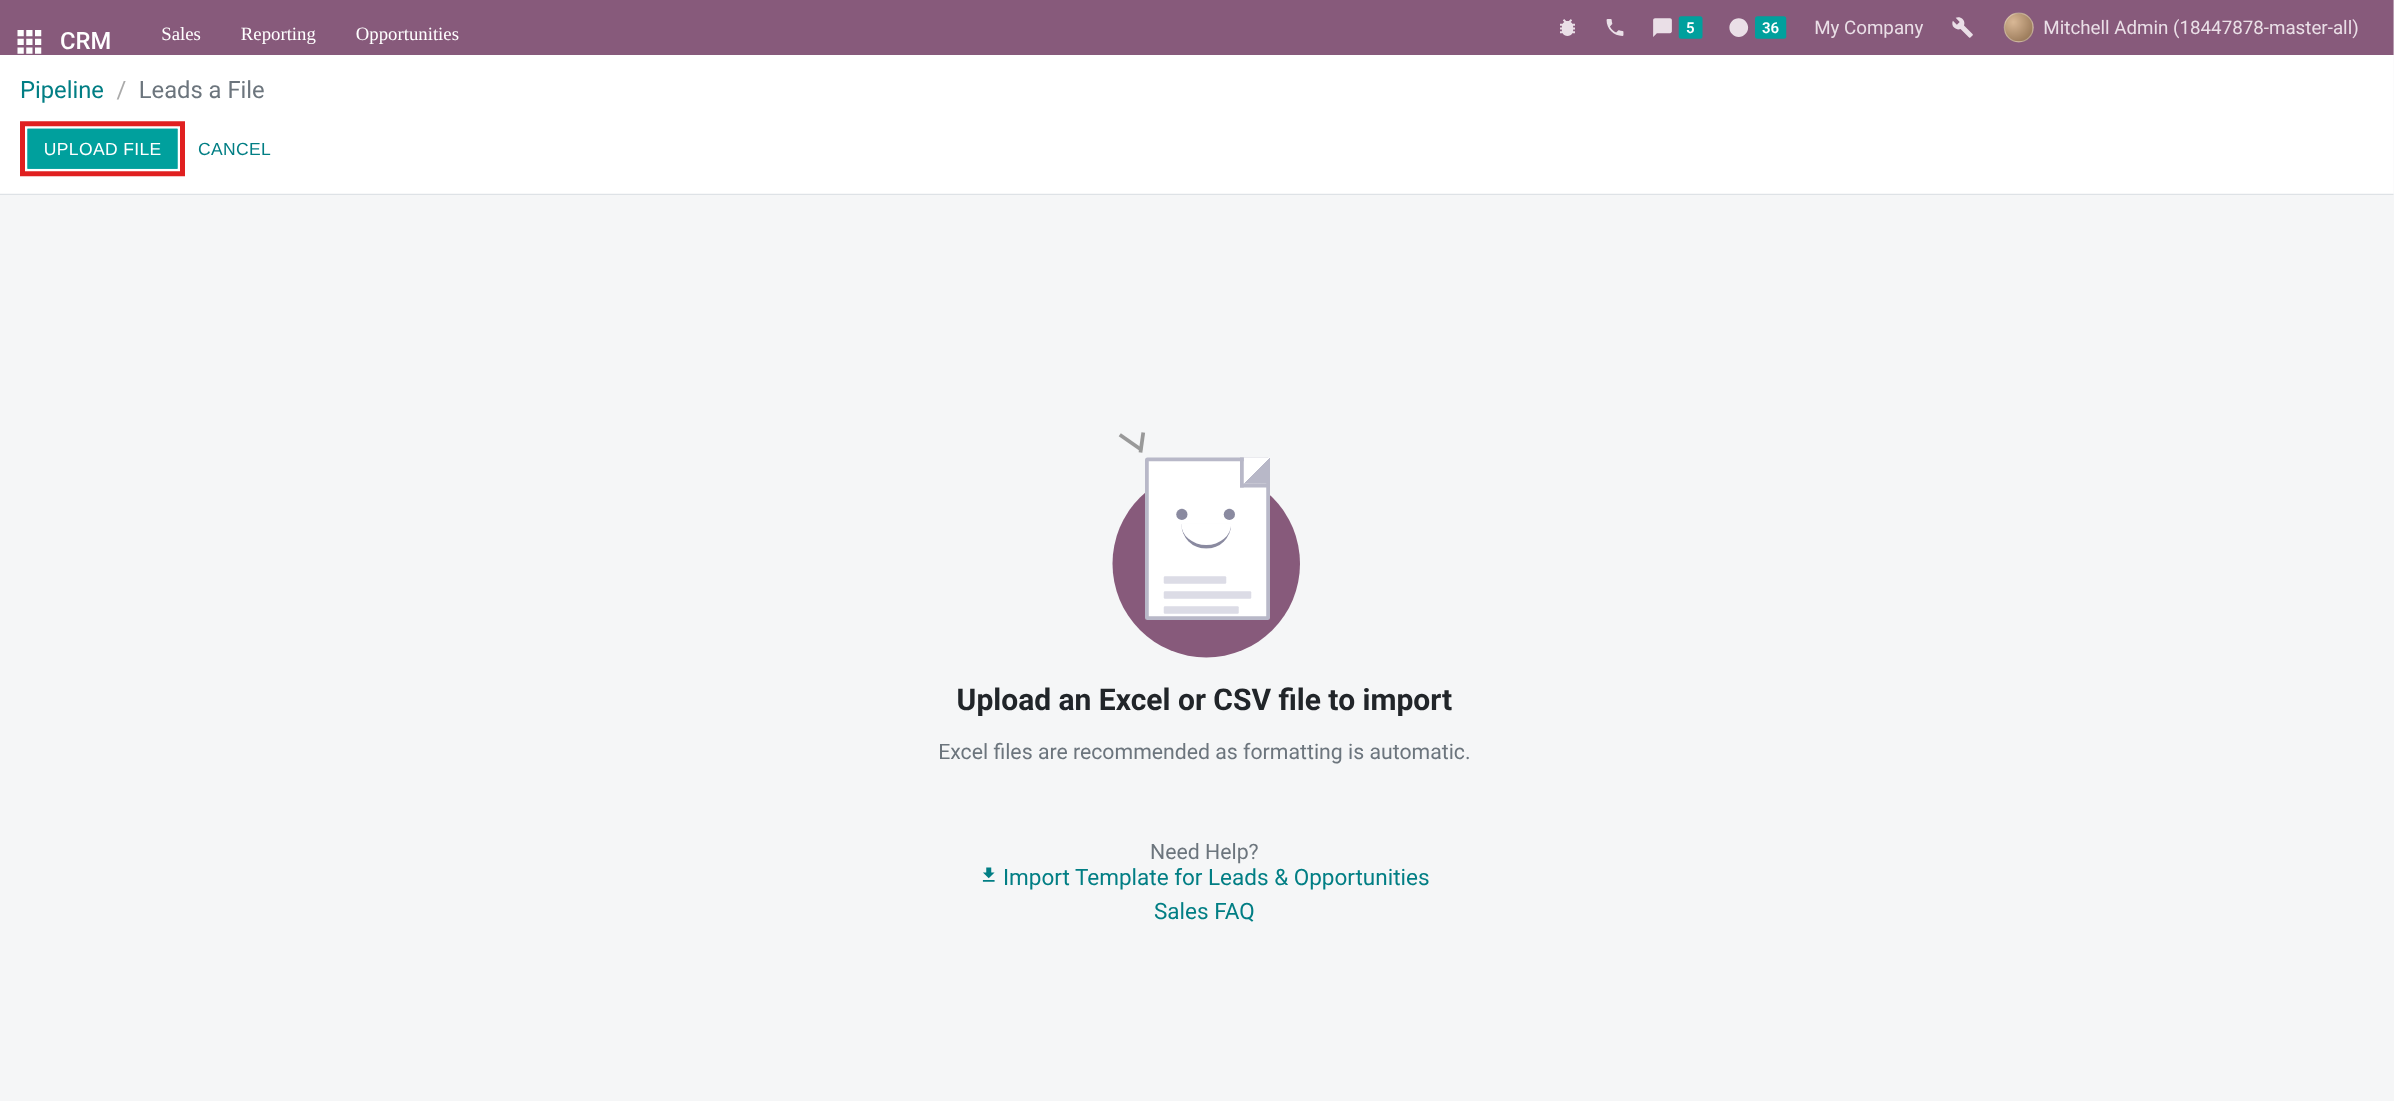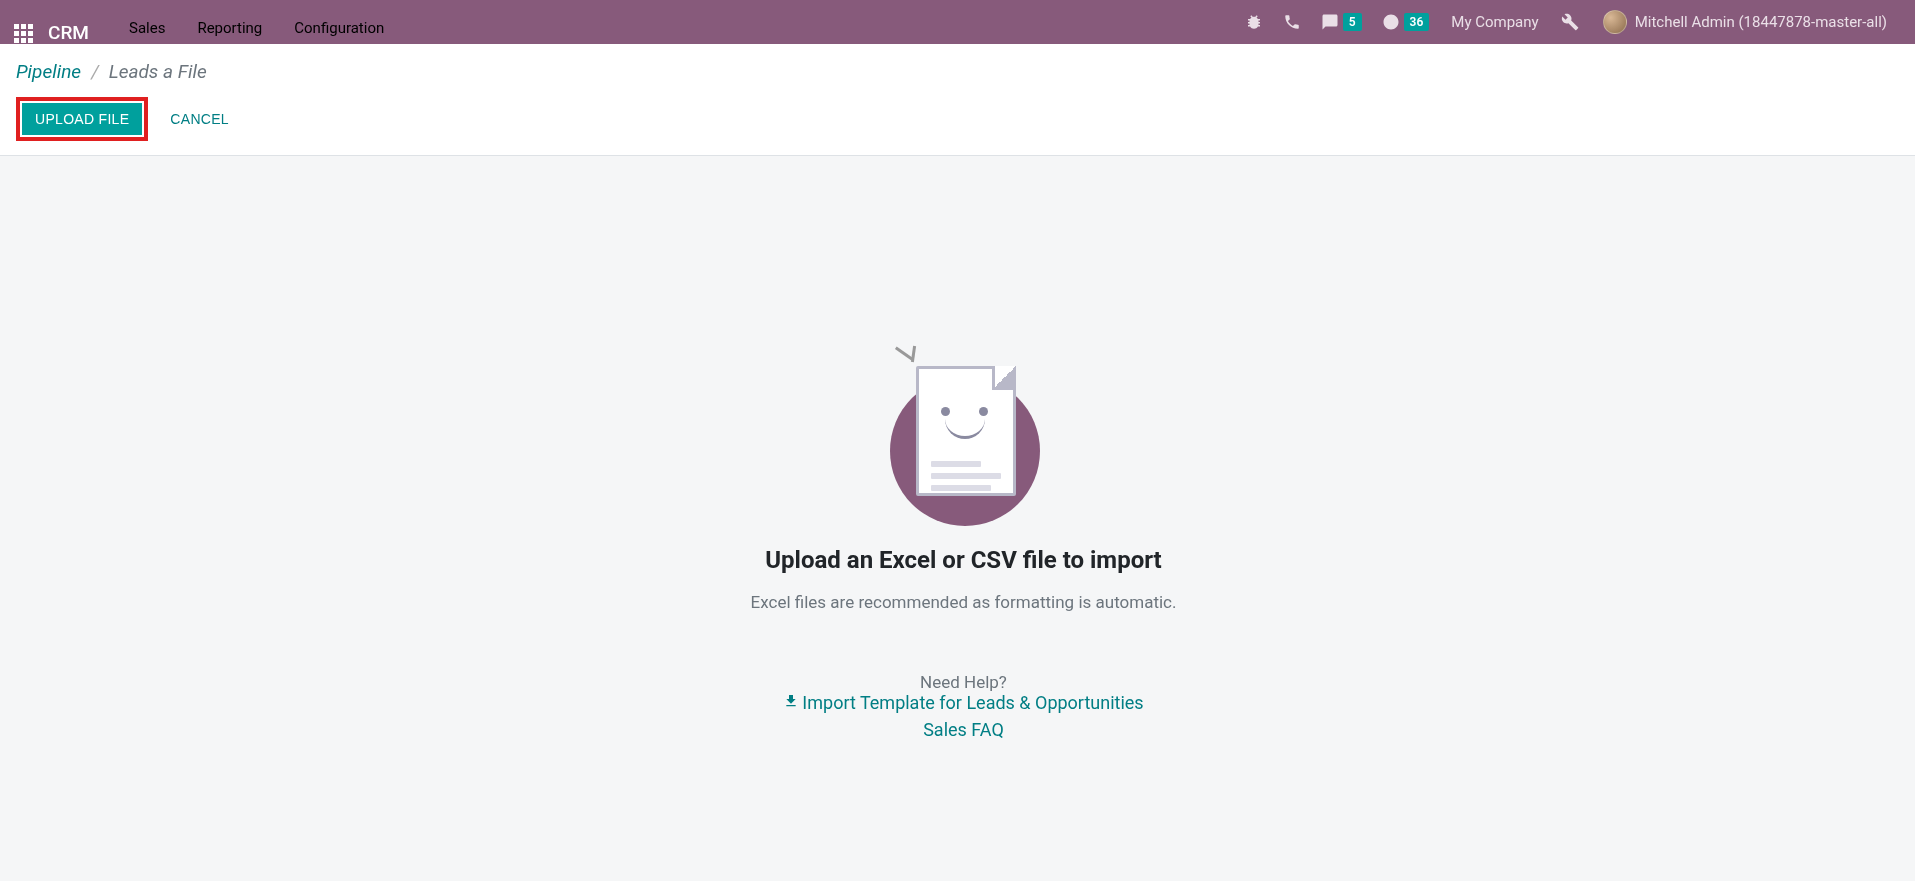--- a/index.html
+++ b/index.html
@@ -29,25 +29,26 @@
     grid-template-rows: repeat(3, 5px);
     gap: 2px;
     margin: 0 14px 0 6px;
     cursor: pointer;
   }
   .navbar .apps-icon span { background: #fff; width: 5px; height: 5px; }
   .navbar .brand { font-size: 19px; font-weight: 500; margin-right: 24px; }
   .navbar .menu-item {
     padding: 0 16px;
     cursor: pointer;
-    color: #000000;
+    color: #ffffff;
     font-size: 15px;
     height: 32px;
     display: flex;
     align-items: center;
+    font-family: Liberation Serif, serif;
   }
   .navbar .spacer { flex: 1; }
   .navbar .right-item {
     display: flex;
     align-items: center;
     padding: 0 10px;
     height: 44px;
     cursor: pointer;
     color: #eadfe7;
     position: relative;
@@ -80,26 +81,25 @@
     border-bottom: 1px solid #dee2e6;
     padding: 12px 16px 14px 16px;
   }
   .breadcrumb {
     font-size: 19px;
     display: flex;
     align-items: center;
     gap: 10px;
     margin-bottom: 14px;
     margin-top: 4px;
-    font-style: italic;
   }
   .breadcrumb .bc-link { color: #017e84; cursor: pointer; }
   .breadcrumb .bc-sep { color: #aaa; }
   .breadcrumb .bc-current { color: #6c757d; }
-  .cp-buttons { display: flex; align-items: center; gap: 12px; }
+  .cp-buttons { display: flex; align-items: center; }
   .highlight-box {
     border: 4px solid #e02020;
     padding: 2px;
     display: inline-block;
   }
   .btn-primary {
     background: #00a09d;
     color: #fff;
     border: 1px solid #00a09d;
     padding: 7px 12px;
@@ -234,21 +234,21 @@
     <span></span>
       <span></span>
       <span></span>
     <span></span>
       <span></span>
       <span></span>
   </div>
   <div class="brand">CRM</div>
   <div class="menu-item">Sales</div>
   <div class="menu-item">Reporting</div>
-  <div class="menu-item">Configuration</div>
+  <div class="menu-item">Opportunities</div>
   <div class="spacer"></div>
 
   <div class="right-item">
     <svg viewBox="0 0 24 24">
         <path d="M20 8h-2.81c-.45-.78-1.07-1.45-1.82-1.96L17 4.41 15.59 3l-2.17 2.17C12.96 5.06 12.49 5 12 5s-.96.06-1.41.17L8.41 3 7 4.41l1.62 1.63C7.88 6.55 7.26 7.22 6.81 8H4v2h2.09c-.05.33-.09.66-.09 1v1H4v2h2v1c0 .34.04.67.09 1H4v2h2.81c1.04 1.79 2.97 3 5.19 3s4.15-1.21 5.19-3H20v-2h-2.09c.05-.33.09-.66.09-1v-1h2v-2h-2v-1c0-.34-.04-.67-.09-1H20V8z"></path>
       </svg>
   </div>
 
   <div class="right-item">
     <svg viewBox="0 0 24 24">

